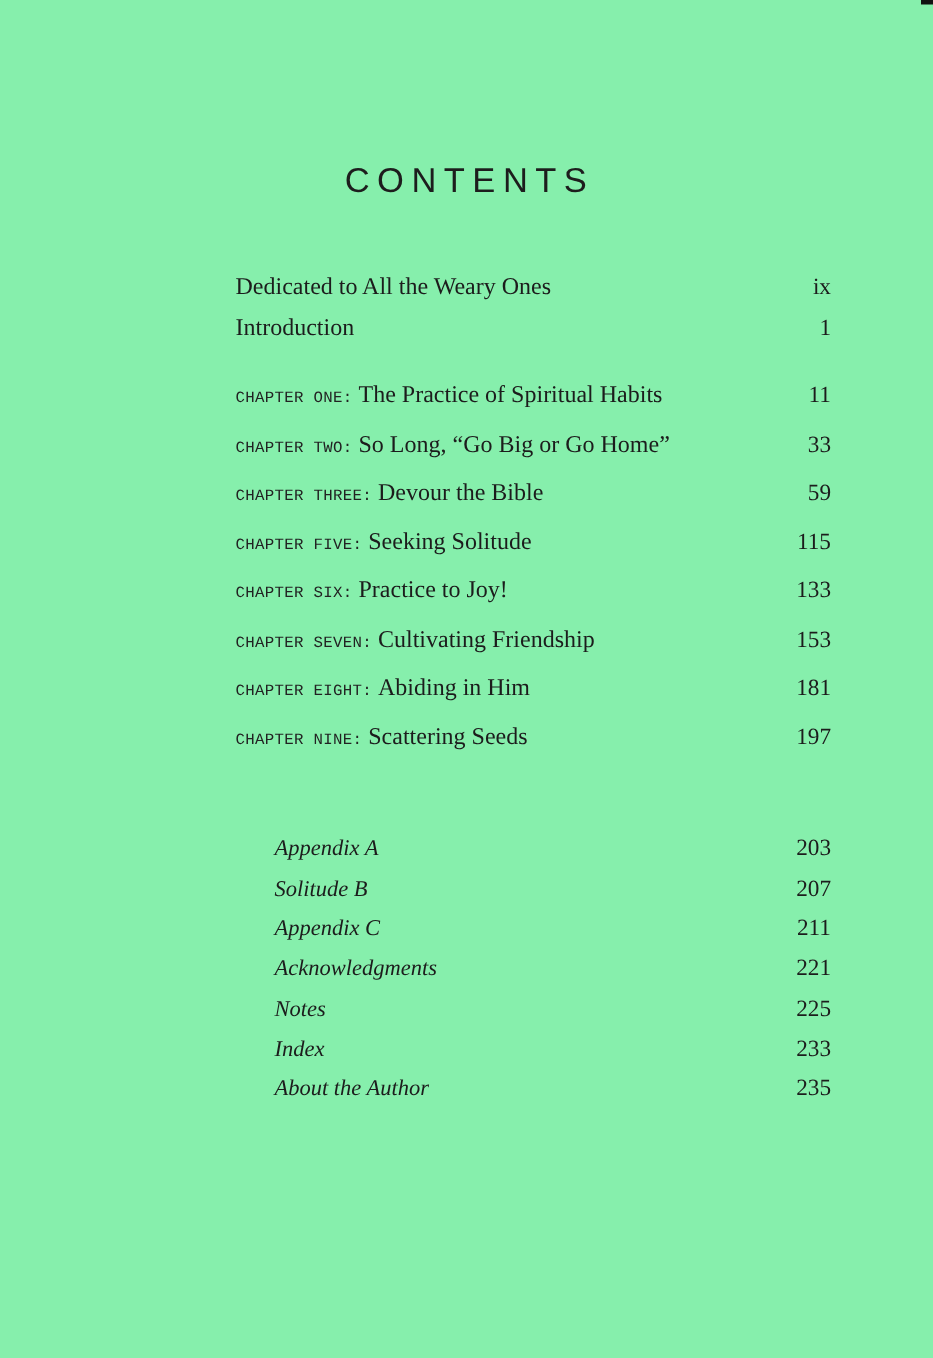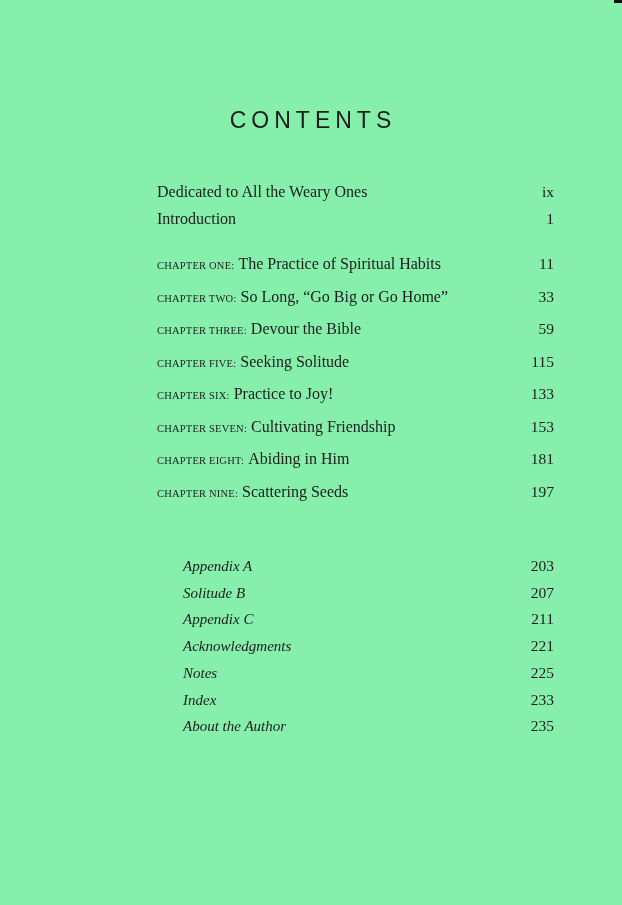--- a/index.html
+++ b/index.html
@@ -65,21 +65,21 @@
   }
   .back-matter .row {
     line-height: 25.7px;
   }
   .row {
     display: flex;
     justify-content: space-between;
     align-items: baseline;
   }
   .ch-prefix {
-    font-family: Liberation Serif, serif;
+    font-family: Liberation Mono, monospace;
     font-size: 10.5px;
     letter-spacing: 0.2px;
     color: #222222;
   }
   .ch-title {
     font-size: 16px;
   }
   .fm-title {
     font-size: 16px;
   }

